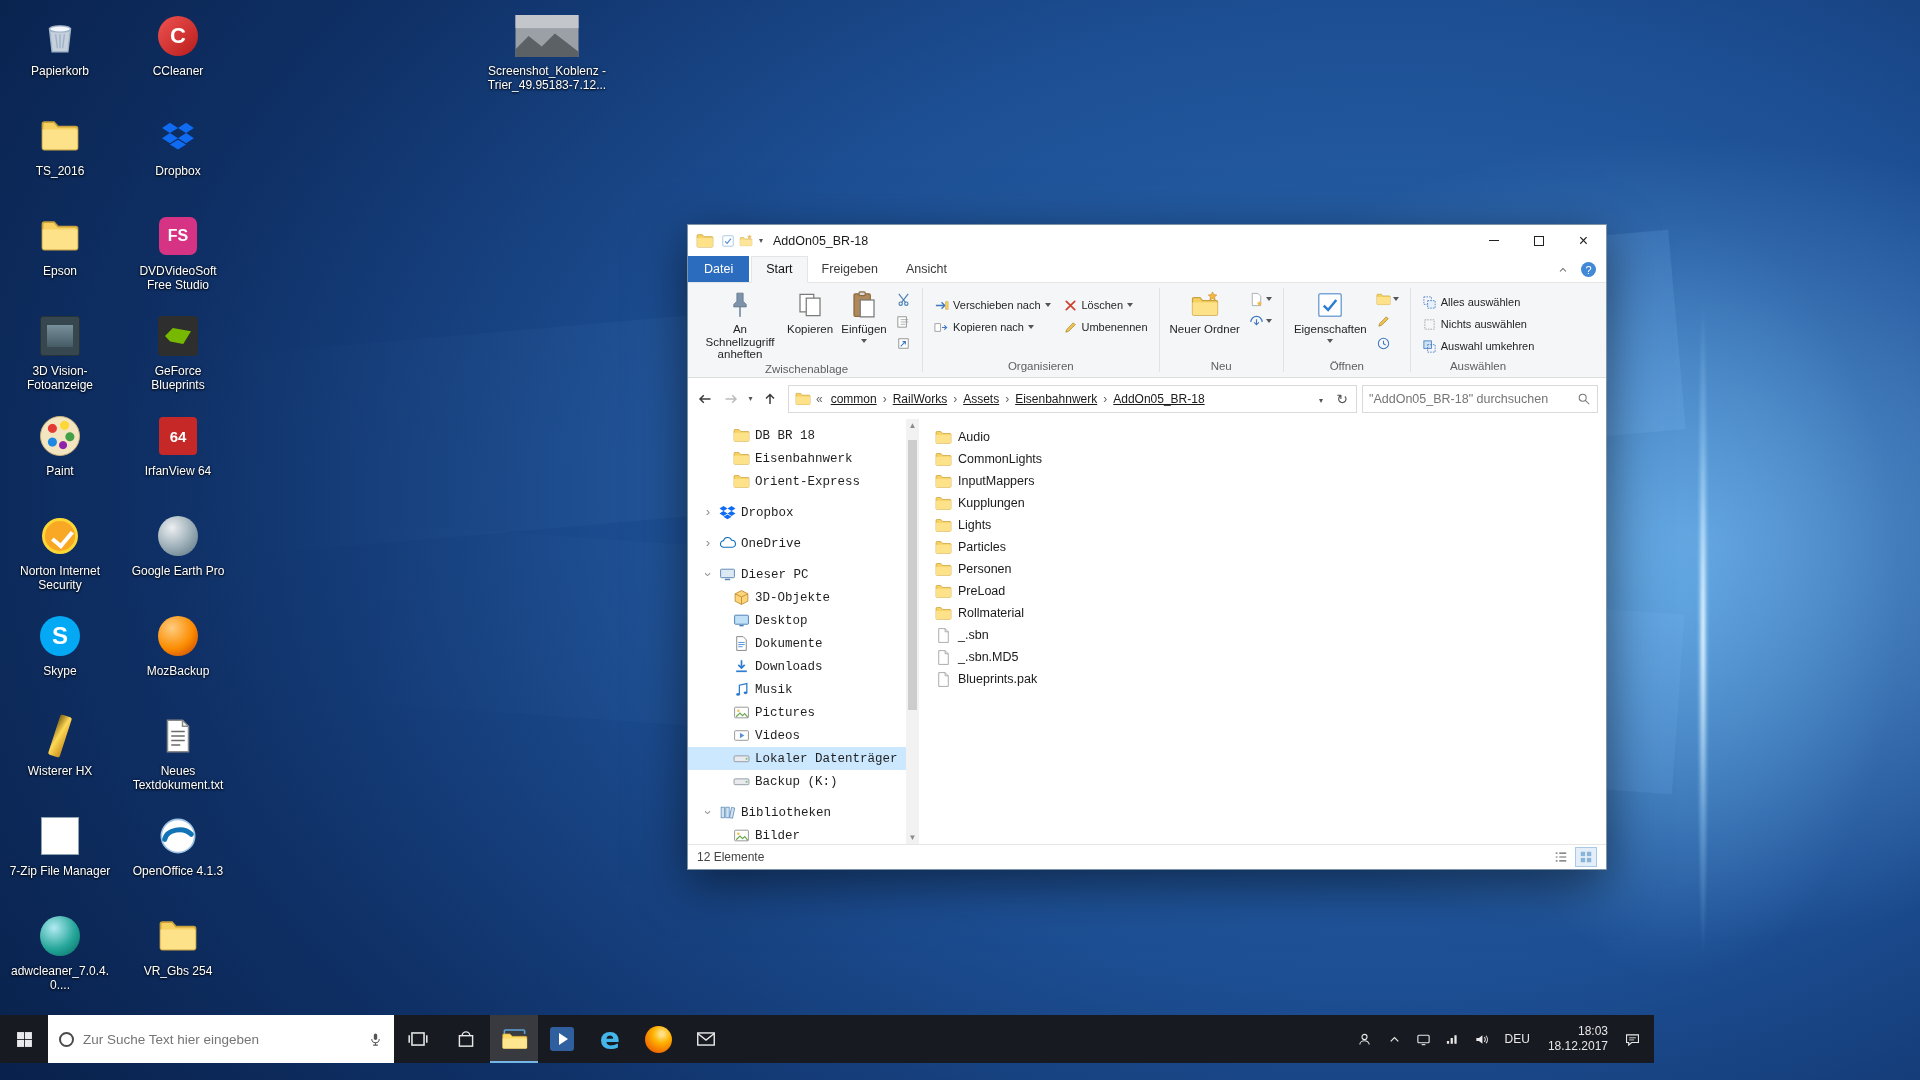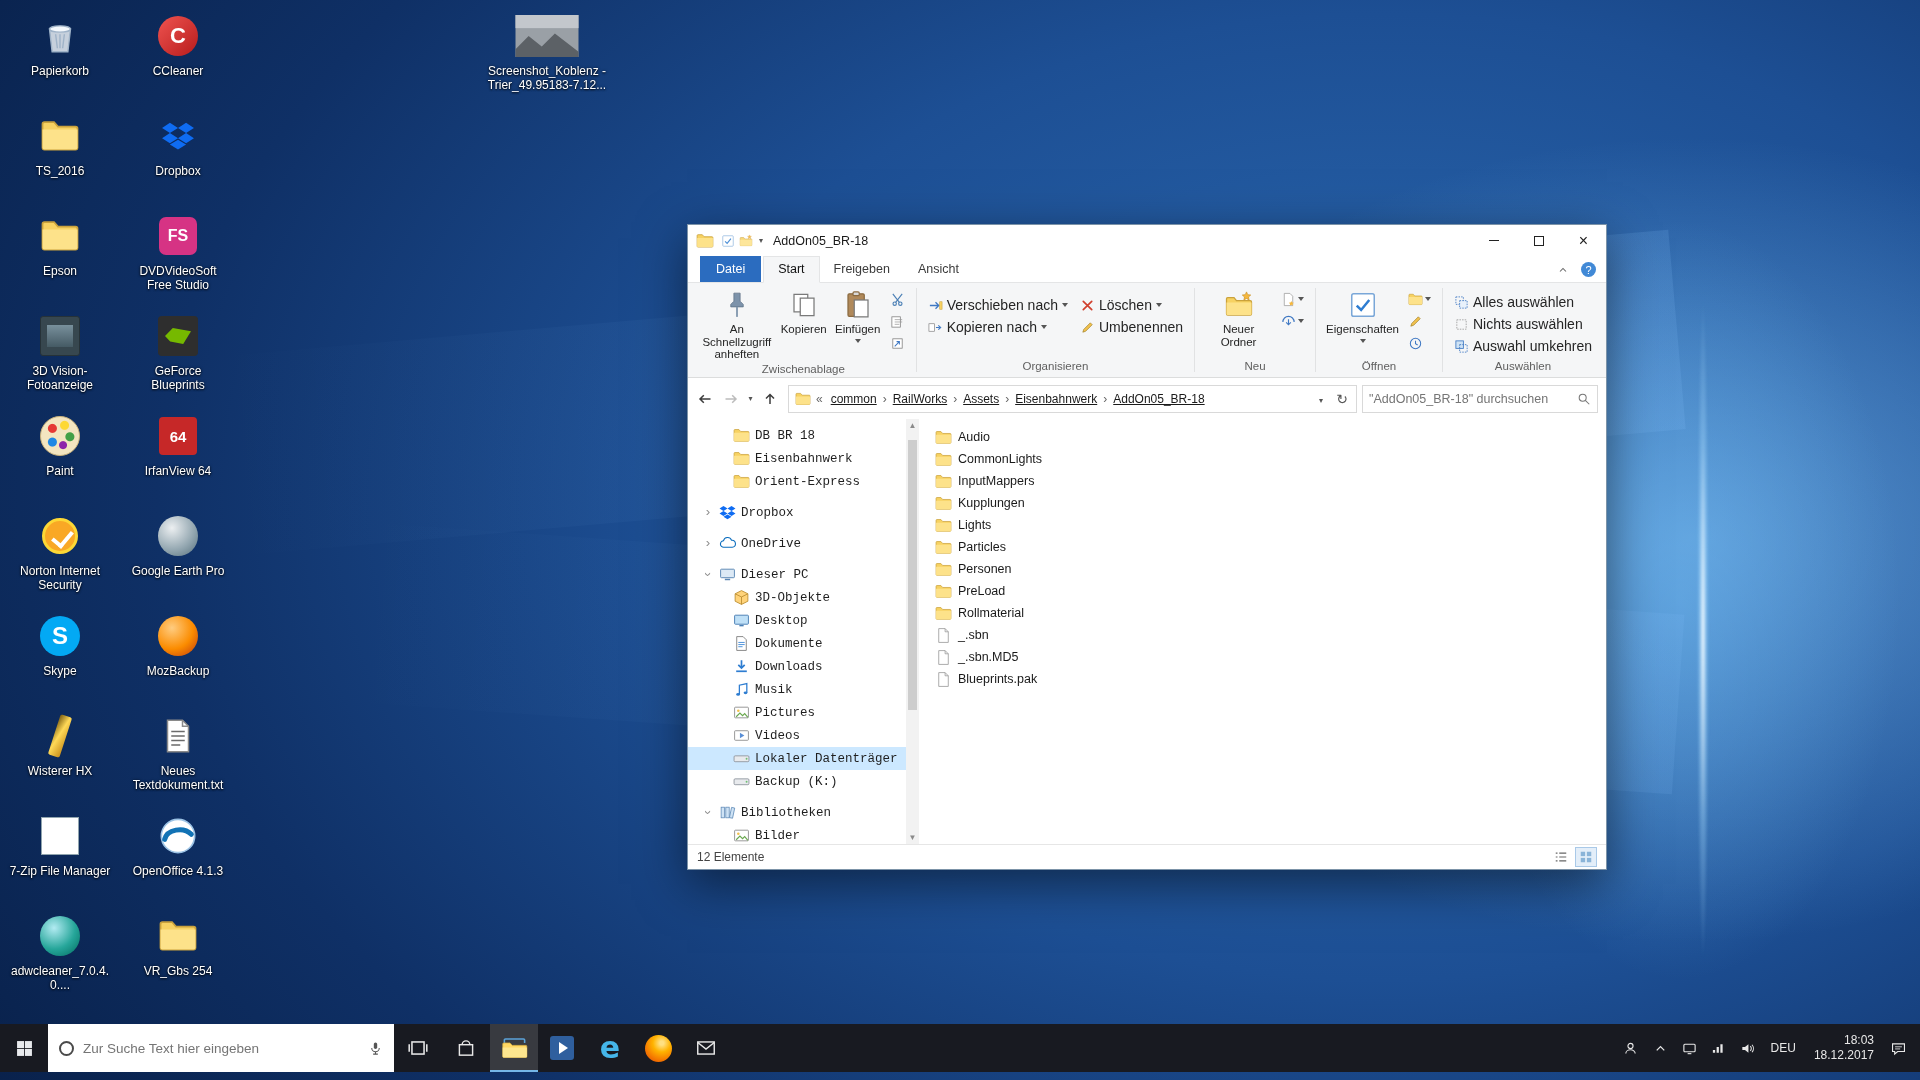--- a/index.html
+++ b/index.html
@@ -59,41 +59,41 @@
   .qat-ic{width:14px;height:14px;opacity:.85;}
   .qat-dd{font-size:8px;color:#555;margin-left:2px;}
   .tb-title{margin-left:10px;font-size:12.5px;}
   .flex1{flex:1;}
   .winbtns{display:flex;align-self:stretch;}
   .winbtn{width:45px;display:flex;align-items:center;justify-content:center;color:#222;}
   .min-glyph{width:10px;height:1px;background:#222;display:block;}
   .max-glyph{width:10px;height:10px;border:1px solid #222;display:block;}
   .close-glyph{font-size:16px;line-height:1;}
 
-  .tabrow{height:27px;display:flex;align-items:flex-end;background:#fff;border-bottom:1px solid #e4e5e6;padding-left:12px;flex:0 0 auto;position:relative;}
+  .tabrow{height:27px;display:flex;align-items:flex-end;background:#fff;border-bottom:1px solid #e4e5e6;padding-left:0;flex:0 0 auto;position:relative;}
   .tab{padding:5px 14px 6px;font-size:12.5px;color:#3b3b3b;}
   .tab-file{background:#2b6cbf;color:#fff;align-self:stretch;display:flex;align-items:center;margin-right:2px;padding:0 16px;}
   .tab-active{background:#f5f6f7;border:1px solid #e4e5e6;border-bottom:1px solid #f5f6f7;margin-bottom:-1px;color:#111;}
   .tabrow-right{position:absolute;right:10px;top:6px;display:flex;gap:12px;align-items:center;}
   .collapse-svg{width:12px;height:12px;color:#666;}
   .help-btn{width:15px;height:15px;border-radius:50%;background:#4189d6;color:#fff;font-size:11px;display:flex;align-items:center;justify-content:center;}
   .help-btn::before{content:"?";}
 
   .ribbon{display:flex;background:#f5f6f7;border-bottom:1px solid #dcdddd;padding:3px 6px 0;height:95px;flex:0 0 auto;}
   .rgroup{display:flex;flex-direction:column;padding:0 3px;}
   .rgroup-content{display:flex;align-items:flex-start;flex:1;}
   .rgroup-label{height:19px;font-size:11.5px;color:#5f5f5f;text-align:center;line-height:16px;}
   .rsep{width:1px;background:#e1e2e3;margin:2px 3px 5px;}
   .rb-big{display:flex;flex-direction:column;align-items:center;min-width:54px;max-width:86px;padding:4px 4px 0;gap:3px;}
   .rbi32{width:30px;height:30px;flex:0 0 auto;}
   .rb-lab{font-size:11.5px;line-height:12.5px;text-align:center;color:#252525;}
   .rb-minicol{display:flex;flex-direction:column;gap:4px;padding:4px 2px 0;}
   .rb-mini{display:flex;align-items:center;gap:2px;height:18px;padding:0 3px;}
   .rbi16{width:15px;height:15px;flex:0 0 auto;}
-  .rb-small{display:flex;align-items:center;gap:4px;height:22px;padding:0 5px;font-size:14px;color:#252525;white-space:nowrap;}
+  .rb-small{display:flex;align-items:center;gap:4px;height:22px;padding:0 5px;font-size:11px;color:#252525;white-space:nowrap;}
   .dd{width:0;height:0;border-left:3.5px solid transparent;border-right:3.5px solid transparent;border-top:4px solid #555;}
   .organize-grid{display:grid;grid-template-rows:22px 22px;grid-auto-flow:column;column-gap:2px;padding-top:8px;}
   .select-col{display:flex;flex-direction:column;padding-top:5px;}
 
   .addressbar{height:41px;display:flex;align-items:center;background:#fff;padding:0 8px 0 4px;flex:0 0 auto;}
   .nav-btn{width:26px;height:26px;display:flex;align-items:center;justify-content:center;color:#3c3c3c;}
   .nav-btn svg{width:16px;height:16px;}
   .nav-btn.disabled{color:#bcbcbc;}
   .nav-caret{width:13px;height:26px;display:flex;align-items:center;justify-content:center;}
   .nav-caret::before{content:"▾";font-size:8px;color:#555;}
@@ -130,21 +130,21 @@
   .content{flex:1;padding:7px 0 0 14px;overflow:hidden;}
   .file-item{height:22px;display:flex;align-items:center;gap:6px;font-size:12.5px;width:max-content;padding:0 10px 0 2px;}
   .ficon{width:17px;height:17px;flex:0 0 auto;}
 
   .statusbar{height:25px;border-top:1px solid #e6e6e6;display:flex;align-items:center;padding:0 9px;font-size:12px;color:#444;flex:0 0 auto;}
   .sb-view{width:22px;height:20px;display:flex;align-items:center;justify-content:center;margin-left:3px;}
   .sb-view.active{background:#e3eef9;border:1px solid #a9c9e8;}
   .sbv-ic{width:14px;height:14px;}
 
   
-  .taskbar{position:absolute;left:0;bottom:8px;width:1920px;height:48px;background:#181a21;display:flex;align-items:stretch;z-index:50;}
+  .taskbar{position:absolute;left:0;bottom:17px;width:1654px;height:48px;background:#181a21;display:flex;align-items:stretch;z-index:50;}
   .tb-start{width:48px;display:flex;align-items:center;justify-content:center;}
   .start-svg{width:17px;height:17px;}
   .tb-search{width:346px;background:#fff;display:flex;align-items:center;padding:0 11px;gap:9px;}
   .cortana-ring{width:15px;height:15px;border:2px solid #4a4a4a;border-radius:50%;flex:0 0 auto;}
   .tb-search input{flex:1;border:none;outline:none;font-size:13.5px;color:#5f5f5f;background:transparent;font-family:inherit;min-width:0;}
   .mic-svg{width:15px;height:15px;flex:0 0 auto;}
   .tb-apps{display:flex;}
   .tb-app{width:48px;display:flex;align-items:center;justify-content:center;}
   .tb-app.active{background:rgba(255,255,255,0.14);box-shadow:inset 0 -2px 0 #75b6e7;}
   .app-svg{width:22px;height:22px;color:#e8e8e8;}

